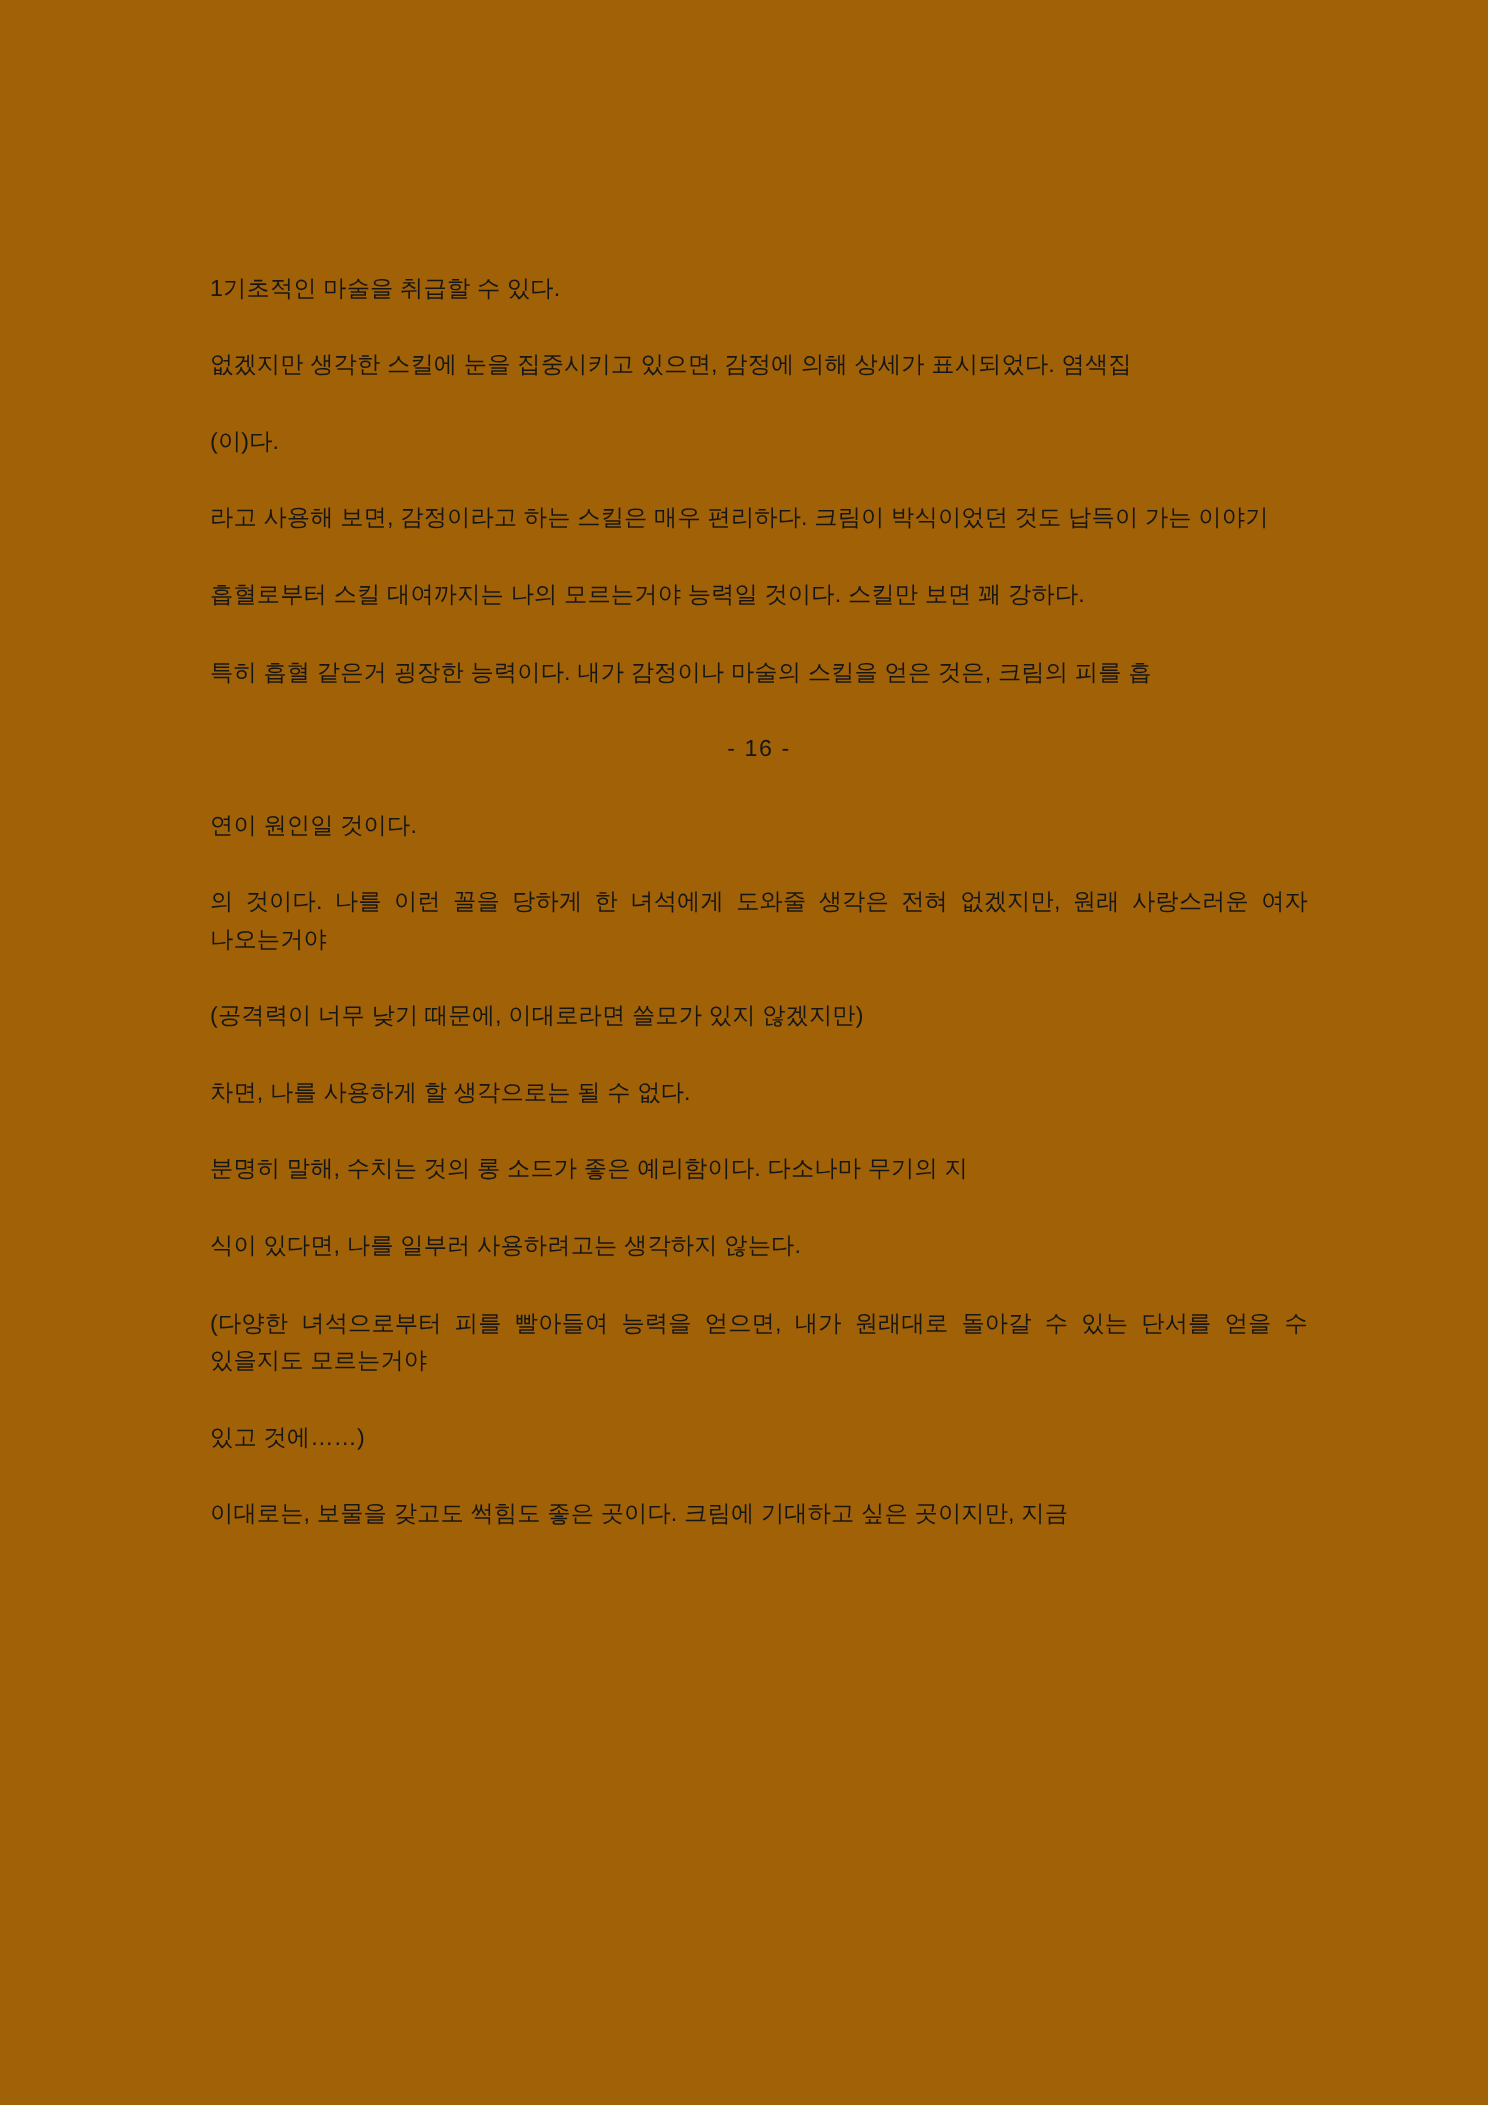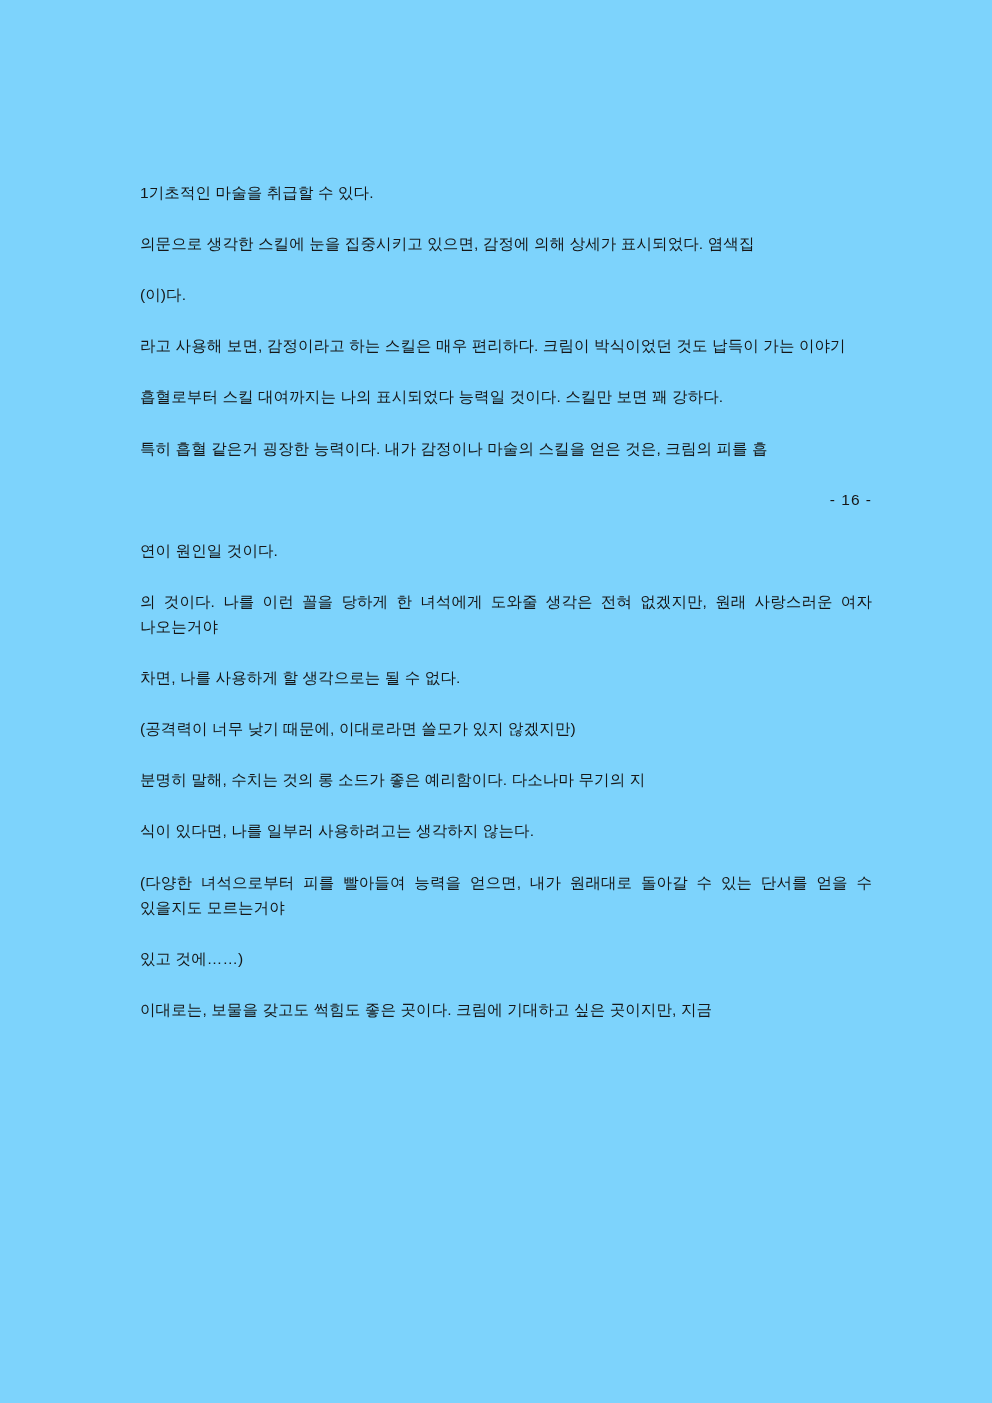--- a/index.html
+++ b/index.html
@@ -12,21 +12,21 @@
     min-height: 1403px;
     font-family: "Liberation Sans", sans-serif;
     color: #000000;
   }
   .page {
     position: relative;
     width: 992px;
     min-height: 1403px;
     box-sizing: border-box;
     padding: 180px 120px 60px 140px;
-    background: #7dd3fc;
+    background: #a16207;
   }
   .doc-body {
     display: block;
   }
   .para {
     font-size: 15.5px;
     line-height: 1.62;
     letter-spacing: 0.1px;
     text-align: justify;
     text-justify: inter-character;
@@ -38,43 +38,43 @@
     margin-bottom: 0;
   }
   .para.short {
     text-align: left;
   }
   .pagenum {
     font-size: 15.5px;
     line-height: 1.62;
     margin: 0 0 26px 0;
     color: #161616;
-    text-align: right;
+    text-align: center;
     letter-spacing: 1px;
   }
 </style>
 </head>
 <body>
 
 <div class="page">
   <div class="doc-body">
 
     <p class="para short">1기초적인 마술을 취급할 수 있다.</p>
-    <p class="para">의문으로 생각한 스킬에 눈을 집중시키고 있으면, 감정에 의해 상세가 표시되었다. 염색집</p>
+    <p class="para">없겠지만 생각한 스킬에 눈을 집중시키고 있으면, 감정에 의해 상세가 표시되었다. 염색집</p>
     <p class="para short">(이)다.</p>
     <p class="para">라고 사용해 보면, 감정이라고 하는 스킬은 매우 편리하다. 크림이 박식이었던 것도 납득이 가는 이야기</p>
-    <p class="para">흡혈로부터 스킬 대여까지는 나의 표시되었다 능력일 것이다. 스킬만 보면 꽤 강하다.</p>
+    <p class="para">흡혈로부터 스킬 대여까지는 나의 모르는거야 능력일 것이다. 스킬만 보면 꽤 강하다.</p>
     <p class="para">특히 흡혈 같은거 굉장한 능력이다. 내가 감정이나 마술의 스킬을 얻은 것은, 크림의 피를 흡</p>
 
     <div class="pagenum">-  16  -</div>
 
     <p class="para short">연이 원인일 것이다.</p>
     <p class="para">의 것이다. 나를 이런 꼴을 당하게 한 녀석에게 도와줄 생각은 전혀 없겠지만, 원래 사랑스러운 여자 나오는거야</p>
+    <p class="para short">(공격력이 너무 낮기 때문에, 이대로라면 쓸모가 있지 않겠지만)</p>
     <p class="para short">차면, 나를 사용하게 할 생각으로는 될 수 없다.</p>
-    <p class="para short">(공격력이 너무 낮기 때문에, 이대로라면 쓸모가 있지 않겠지만)</p>
     <p class="para">분명히 말해, 수치는 것의 롱 소드가 좋은 예리함이다. 다소나마 무기의 지</p>
     <p class="para short">식이 있다면, 나를 일부러 사용하려고는 생각하지 않는다.</p>
     <p class="para">(다양한 녀석으로부터 피를 빨아들여 능력을 얻으면, 내가 원래대로 돌아갈 수 있는 단서를 얻을 수 있을지도 모르는거야</p>
     <p class="para short">있고 것에……)</p>
     <p class="para">이대로는, 보물을 갖고도 썩힘도 좋은 곳이다. 크림에 기대하고 싶은 곳이지만, 지금</p>
 
   </div>
 </div>
 
 </body></html>

